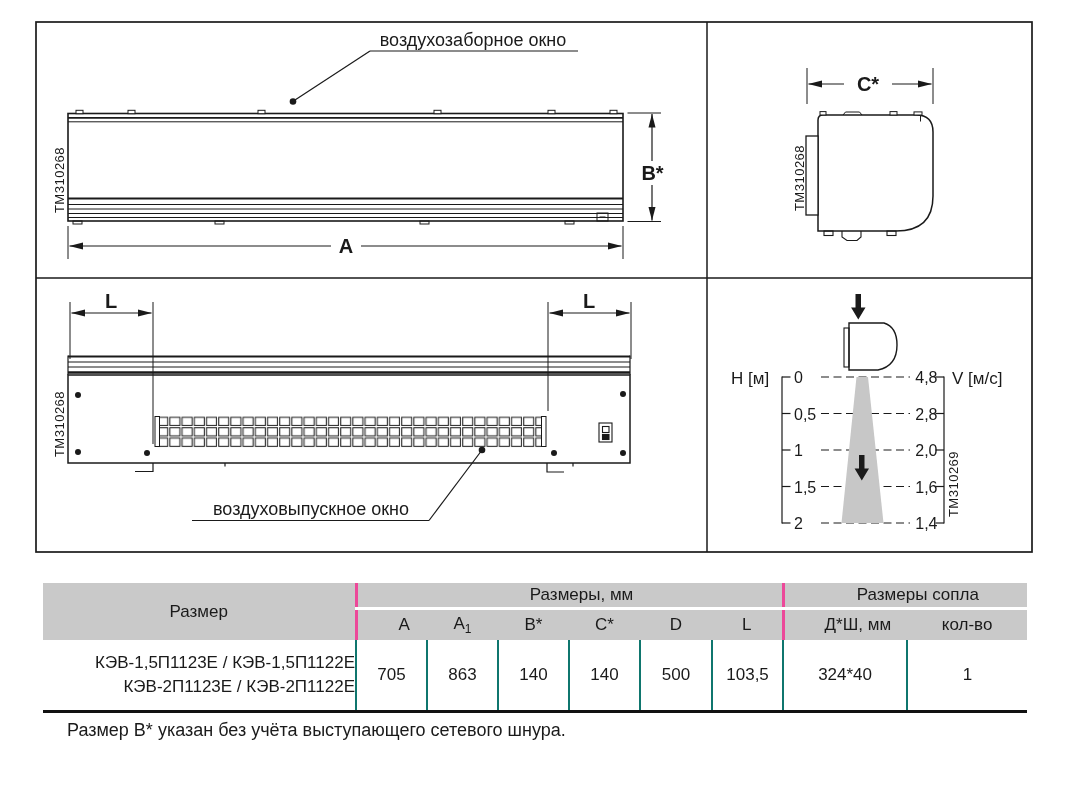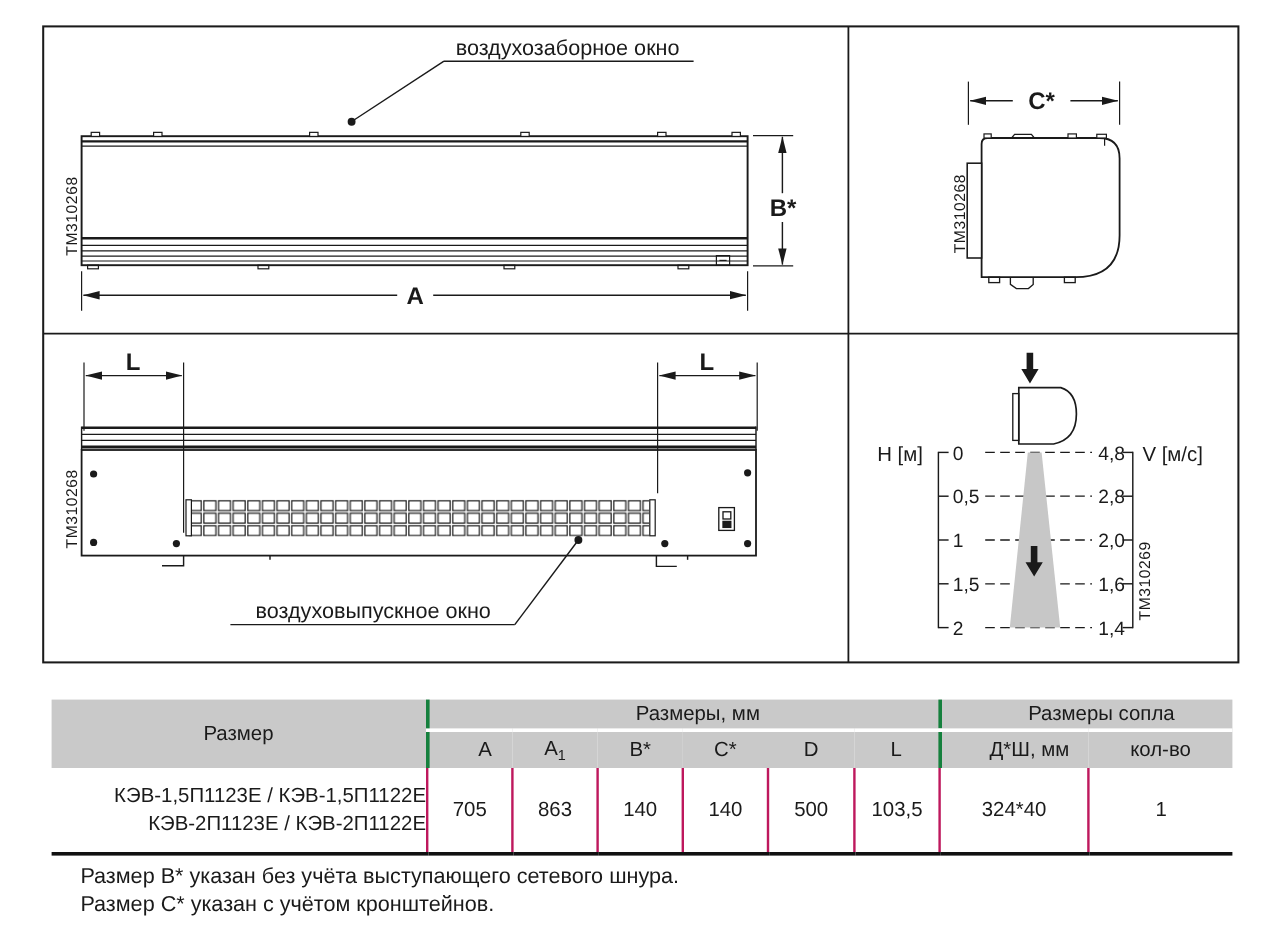--- a/index.html
+++ b/index.html
@@ -14,23 +14,23 @@
   .tick-label{font-size:16px;}
 
   
   #dim-table{position:absolute;left:43px;top:583px;width:984px;border-collapse:collapse;
              table-layout:fixed;font-size:17px;}
   #dim-table td{padding:0;text-align:center;vertical-align:middle;}
   #dim-table .hdr{background:#c9c9c9;}
   #dim-table tr.h1 td{height:24px;}
   #dim-table tr.h2 td{height:30px;}
   #dim-table tr.data td{height:70px;background:#fff;border-bottom:3px solid #111;}
-  #dim-table .sep-left{border-left:3px solid #15803d;padding-left:24px;}
+  #dim-table .sep-left{border-left:3px solid #ec4899;padding-left:24px;}
   #dim-table tr.h1 td.grp{border-bottom:3px solid #ffffff;}
-  #dim-table tr.data td.val{border-left:2px solid #be185d;border-radius:27px;}
+  #dim-table tr.data td.val{border-left:2px solid #0f766e;border-radius:27px;}
   #dim-table td.model-cell{text-align:right;padding-left:10px;line-height:24px;}
   #dim-table sub{font-size:12px;}
 
   
   #notes{position:absolute;left:43px;top:719px;font-size:18px;line-height:23px;margin-left:24px;}
 </style>
 </head>
 <body>
 
 <div id="page">
@@ -291,16 +291,15 @@
       <td class="val">500</td>
       <td class="val">103,5</td>
       <td class="val">324*40</td>
       <td class="val">1</td>
     </tr>
   </tbody>
     </table>
 
   <div id="notes">
     <div>Размер B* указан без учёта выступающего сетевого шнура.</div>
-    <div>Размер C* указан с учётом кронштейнов.</div>
   </div>
 
 </div>
 
 </body></html>

